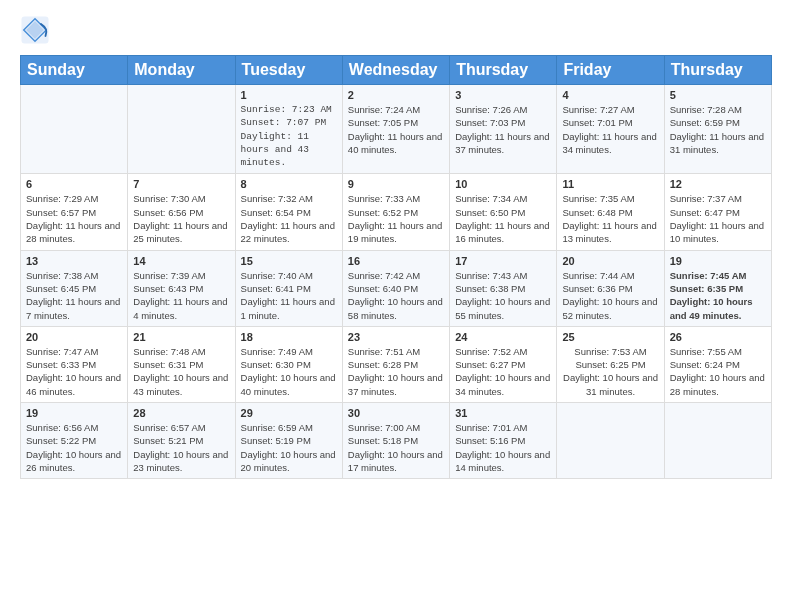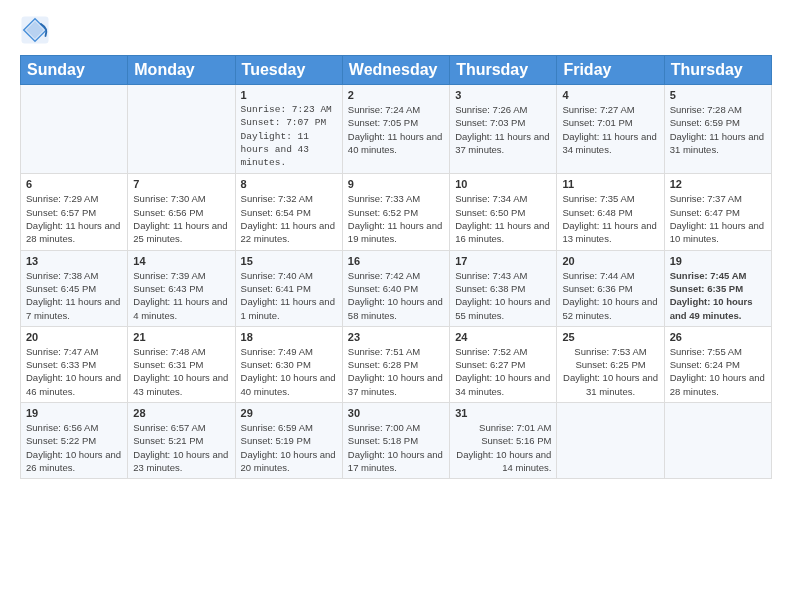--- a/index.html
+++ b/index.html
@@ -312,21 +312,21 @@
 Daylight: 10 hours and 20 minutes.</div>
           </td>
           <td>
             <span class="day-num">30</span>
             <div class="cell-text" style="white-space: pre-line;">Sunrise: 7:00 AM
 Sunset: 5:18 PM
 Daylight: 10 hours and 17 minutes.</div>
           </td>
           <td>
             <span class="day-num">31</span>
-            <div class="cell-text" style="white-space: pre-line; text-align: right;">Sunrise: 7:01 AM
+            <div class="cell-text" style="white-space: pre-line;">Sunrise: 7:01 AM
 Sunset: 5:16 PM
 Daylight: 10 hours and 14 minutes.</div>
           </td>
           <td></td>
           <td></td>
         </tr>
       </tbody>
   </table>
 </div>
 

